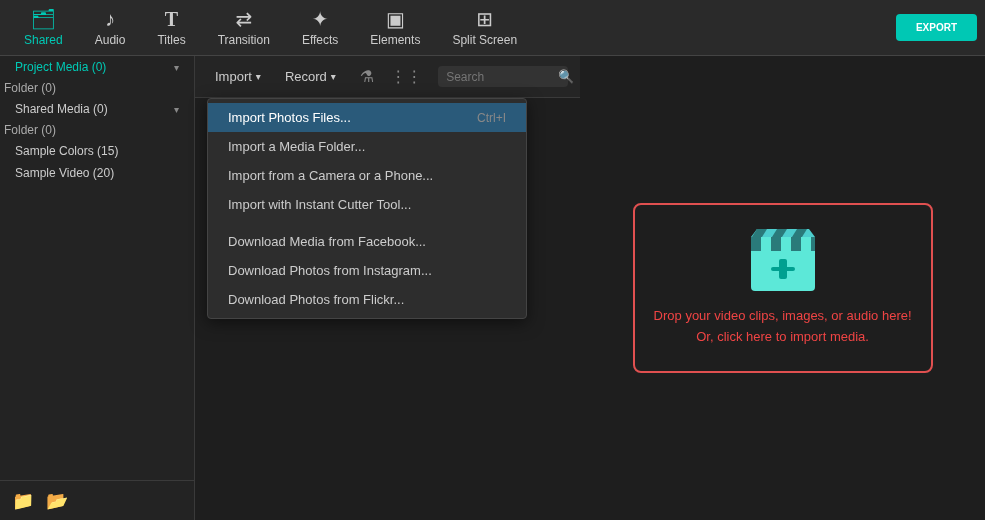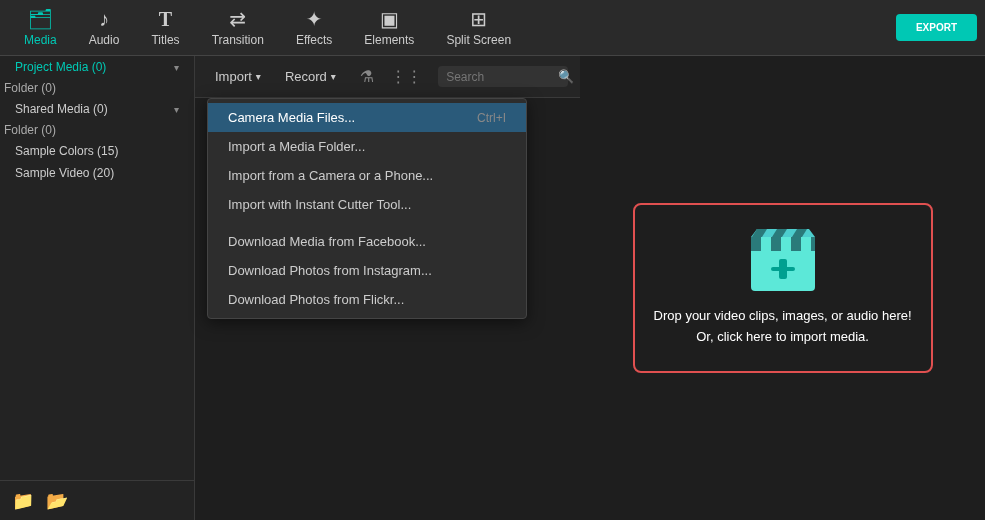--- a/index.html
+++ b/index.html
@@ -165,21 +165,21 @@
       border: 2px solid #e05050;
       border-radius: 8px;
       display: flex;
       flex-direction: column;
       align-items: center;
       justify-content: center;
       gap: 12px;
       background: #1e1e1e;
     }
     .drop-text {
-      color: #ffffff;
+      color: #ef4444;
       font-size: 13px;
       text-align: center;
       line-height: 1.6;
     }
 
     
     .dropdown-menu {
       position: absolute;
       top: 42px;
       left: 12px;
@@ -211,21 +211,21 @@
       color: #888;
       font-size: 12px;
     }
   </style>
 </head>
 <body>
 
 <div class="toolbar">
   <div class="toolbar-item active">
     <span class="icon">🗂</span>
-    <span>Media</span>
+    <span>Shared</span>
   </div>
   <div class="toolbar-item">
     <span class="icon">♪</span>
     <span>Audio</span>
   </div>
   <div class="toolbar-item">
     <span class="icon" style="font-family:serif;font-weight:bold;">T</span>
     <span>Titles</span>
   </div>
   <div class="toolbar-item">
@@ -294,21 +294,21 @@
       <span class="filter-icon">⚗</span>
       <span class="grid-icon">⋮⋮</span>
       <div class="search-box">
         <input class="search-input" type="text" placeholder="Search" style="">
         <span class="search-icon">🔍</span>
       </div>
     </div>
 
     <div class="dropdown-menu">
       <div class="menu-item highlighted">
-        <span>Camera Media Files...</span>
+        <span>Import Photos Files...</span>
         <span class="menu-shortcut">Ctrl+I</span>
       </div>
       <div class="menu-item">
         <span>Import a Media Folder...</span>
       </div>
       <div class="menu-item">
         <span>Import from a Camera or a Phone...</span>
       </div>
       <div class="menu-item">
         <span>Import with Instant Cutter Tool...</span>

